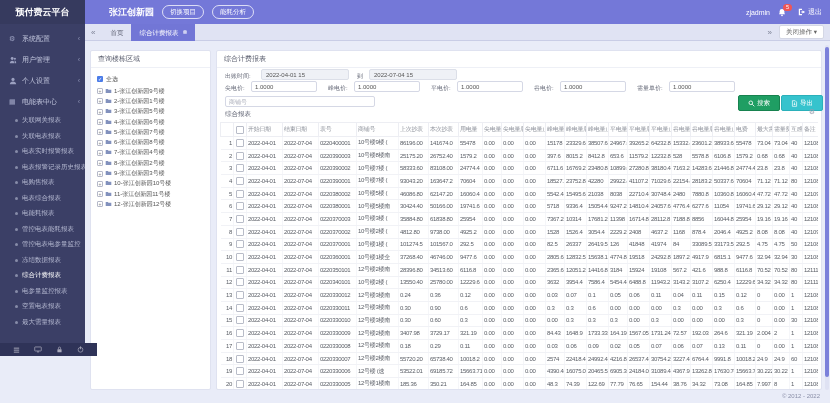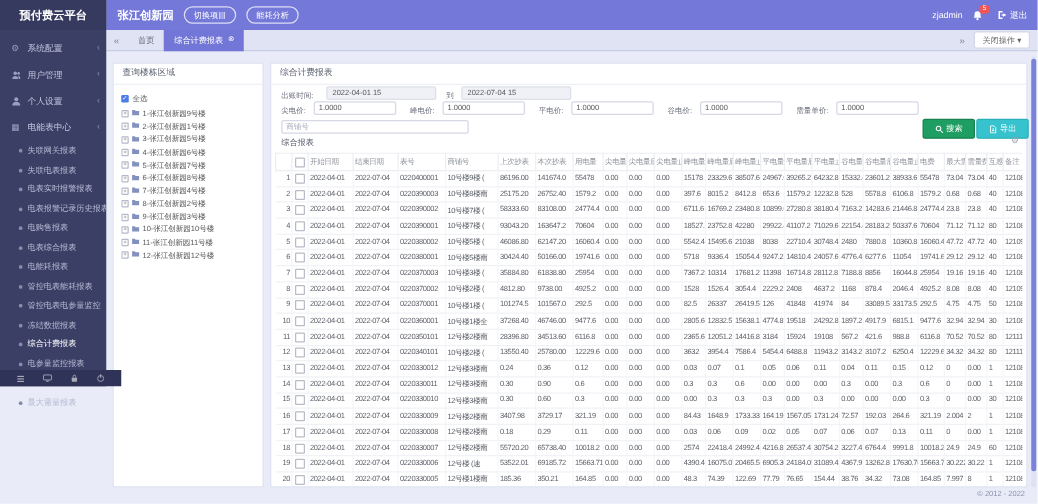--- a/index.html
+++ b/index.html
@@ -1,33 +1,33 @@
 <!DOCTYPE html>
 <html><head>
 <meta charset="utf-8">
 <style>
   html,body{margin:0;padding:0;}
   body{width:830px;height:403px;position:relative;overflow:hidden;
        font-family:"Liberation Sans","DejaVu Sans",sans-serif;background:#e9ecf8;color:#555;}
   
-  .sidebar{position:absolute;left:0;top:0;width:85px;height:309px;background:#3b3f66;z-index:5;}
+  .sidebar{position:absolute;left:0;top:0;width:85px;height:356px;background:#3b3f66;z-index:5;}
   .logo{height:24px;line-height:24px;text-align:center;color:#fff;font-size:9px;font-weight:bold;background:#363a5e;}
   .menu{margin-top:4px;}
   .side-item{height:21px;display:flex;align-items:center;padding:0 5px 0 9px;color:#c3c7de;font-size:7px;cursor:pointer;}
   .side-item .mi{width:10px;margin-right:3px;font-size:7px;color:#9ba0c0;display:inline-flex;align-items:center;}
   .side-item .chev{margin-left:auto;color:#8b90b2;font-size:7px;}
   .submenu{padding:1px 0 2px 0;}
   .sub-item{height:15.5px;display:flex;align-items:center;padding-left:15px;color:#b6bad2;font-size:6.5px;cursor:pointer;white-space:nowrap;overflow:hidden;}
   .sub-item .dot{width:3px;height:3px;border-radius:50%;background:#878ca9;margin-right:4px;flex:0 0 auto;}
   .sub-item.active{color:#ffffff;}
   .side-foot{position:absolute;left:0;bottom:0;width:85px;height:13px;background:#2f3358;display:flex;align-items:center;justify-content:space-around;padding:0 6px;}
   .side-foot .fi{display:inline-flex;align-items:center;cursor:pointer;}
   
   .topbar{position:absolute;left:85px;top:0;width:745px;height:24px;background:#7478d8;display:flex;align-items:center;color:#fff;}
-  .tb-title{font-size:9px;font-weight:bold;margin-left:9px;}
+  .tb-title{font-size:9px;font-weight:bold;margin-left:24px;}
   .pill{border:1px solid rgba(255,255,255,.75);border-radius:8px;font-size:6.5px;padding:1.5px 7px;margin-left:8px;cursor:pointer;white-space:nowrap;}
   .tb-right{margin-left:auto;display:flex;align-items:center;margin-right:8px;}
   .tb-user{font-size:7px;margin-right:8px;cursor:pointer;}
   .bell-wrap{position:relative;margin-right:12px;cursor:pointer;display:inline-flex;}
   .badge{position:absolute;top:-4px;right:-6px;background:#f15555;color:#fff;font-size:5.5px;min-width:7px;height:7px;line-height:7px;border-radius:4px;text-align:center;padding:0 1px;}
   .logout{display:inline-flex;align-items:center;font-size:7px;cursor:pointer;}
   .logout svg{margin-right:2px;}
   
   .tabbar{position:absolute;left:85px;top:24px;width:745px;height:17px;background:#e0e3f3;border-bottom:1px solid #c9cde6;display:flex;align-items:center;box-sizing:border-box;}
   .tab-collapse{font-size:8px;color:#7d8296;margin:0 7px 0 6px;cursor:pointer;}

